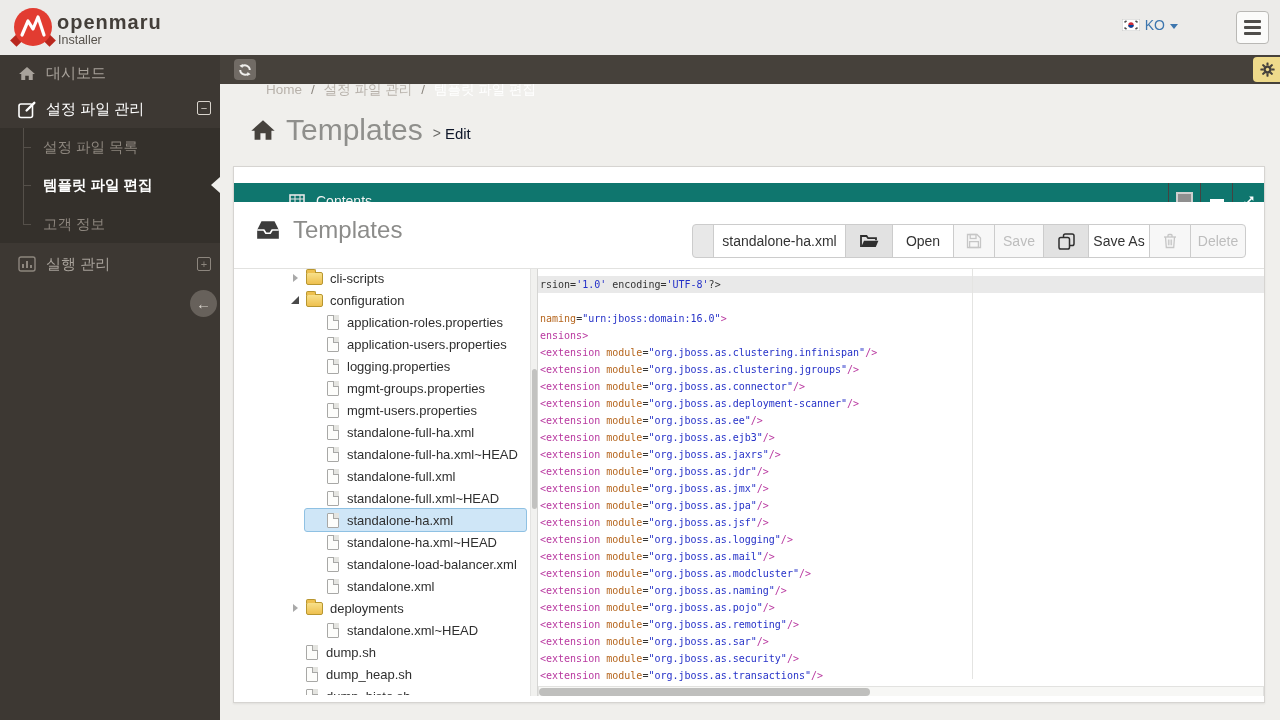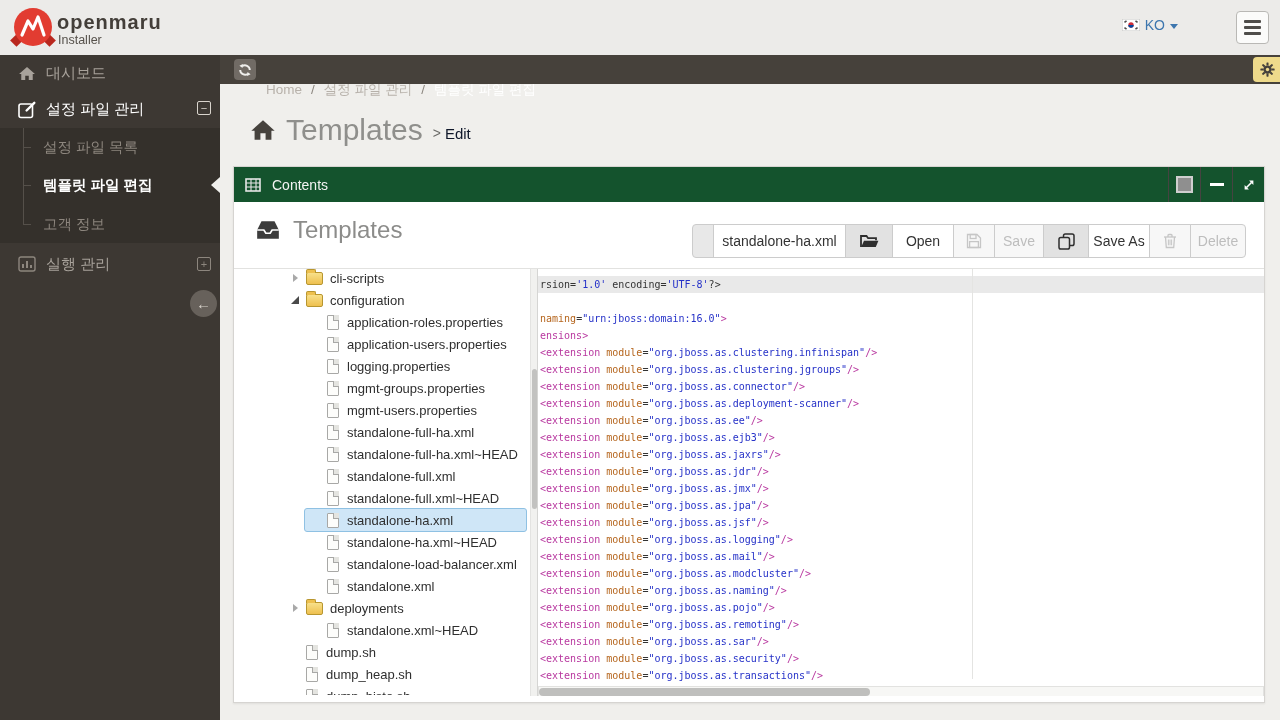--- a/index.html
+++ b/index.html
@@ -53,21 +53,21 @@
   .crumbs .c-sep { color:#8d8780; margin:0 9px; }
   .gear-btn { position:absolute; right:-7px; top:2px; width:34px; height:25px; background:#eeda8b; border-radius:4px; display:flex; align-items:center; justify-content:flex-start; padding-left:7px; cursor:pointer; }
 
   .page-heading { position:absolute; left:30px; top:55px; height:40px; display:flex; align-items:center; }
   .heading-title { font-size:30px; color:#8f8f8c; margin-left:10px; }
   .heading-sep { font-size:14px; color:#6b6b68; margin:6px 4px 0 10px; }
   .heading-sub { font-size:15px; color:#0f172a; margin-top:6px; }
 
   
   .panel { position:absolute; left:13px; top:111px; width:1032px; height:537px; background:#ffffff; border:1px solid #d6d4d1; box-shadow:0 1px 2px rgba(0,0,0,.07); }
-  .panel-head { position:absolute; left:0; top:0; right:0; height:35px; background:#14532d; display:flex; align-items:center; }
+  .panel-head { position:absolute; left:0; top:16px; right:0; height:35px; background:#0f766e; display:flex; align-items:center;padding-left:44px; }
   .panel-title { color:#f4f4f3; font-size:14px; margin-left:11px; }
   .panel-head .ph-icon { margin-left:11px; display:flex; }
   .win-controls { position:absolute; right:0; top:0; height:35px; display:flex; align-items:center; }
   .win-btn { width:32px; height:35px; display:flex; align-items:center; justify-content:center; border-left:1px solid #454341; cursor:pointer; }
   .sq-icon { width:17px; height:17px; background:#8f8f8f; border:2px solid #cfcfcf; }
   .minus-icon { width:14px; height:3px; background:#ffffff; }
 
   .panel-toolbar { position:absolute; left:0; top:35px; right:0; height:66px; background:#fff; }
   .tb-heading { position:absolute; left:21px; top:14px; display:flex; align-items:center; }
   .tb-heading-text { font-size:24px; color:#8c8c8a; margin-left:12px; }

